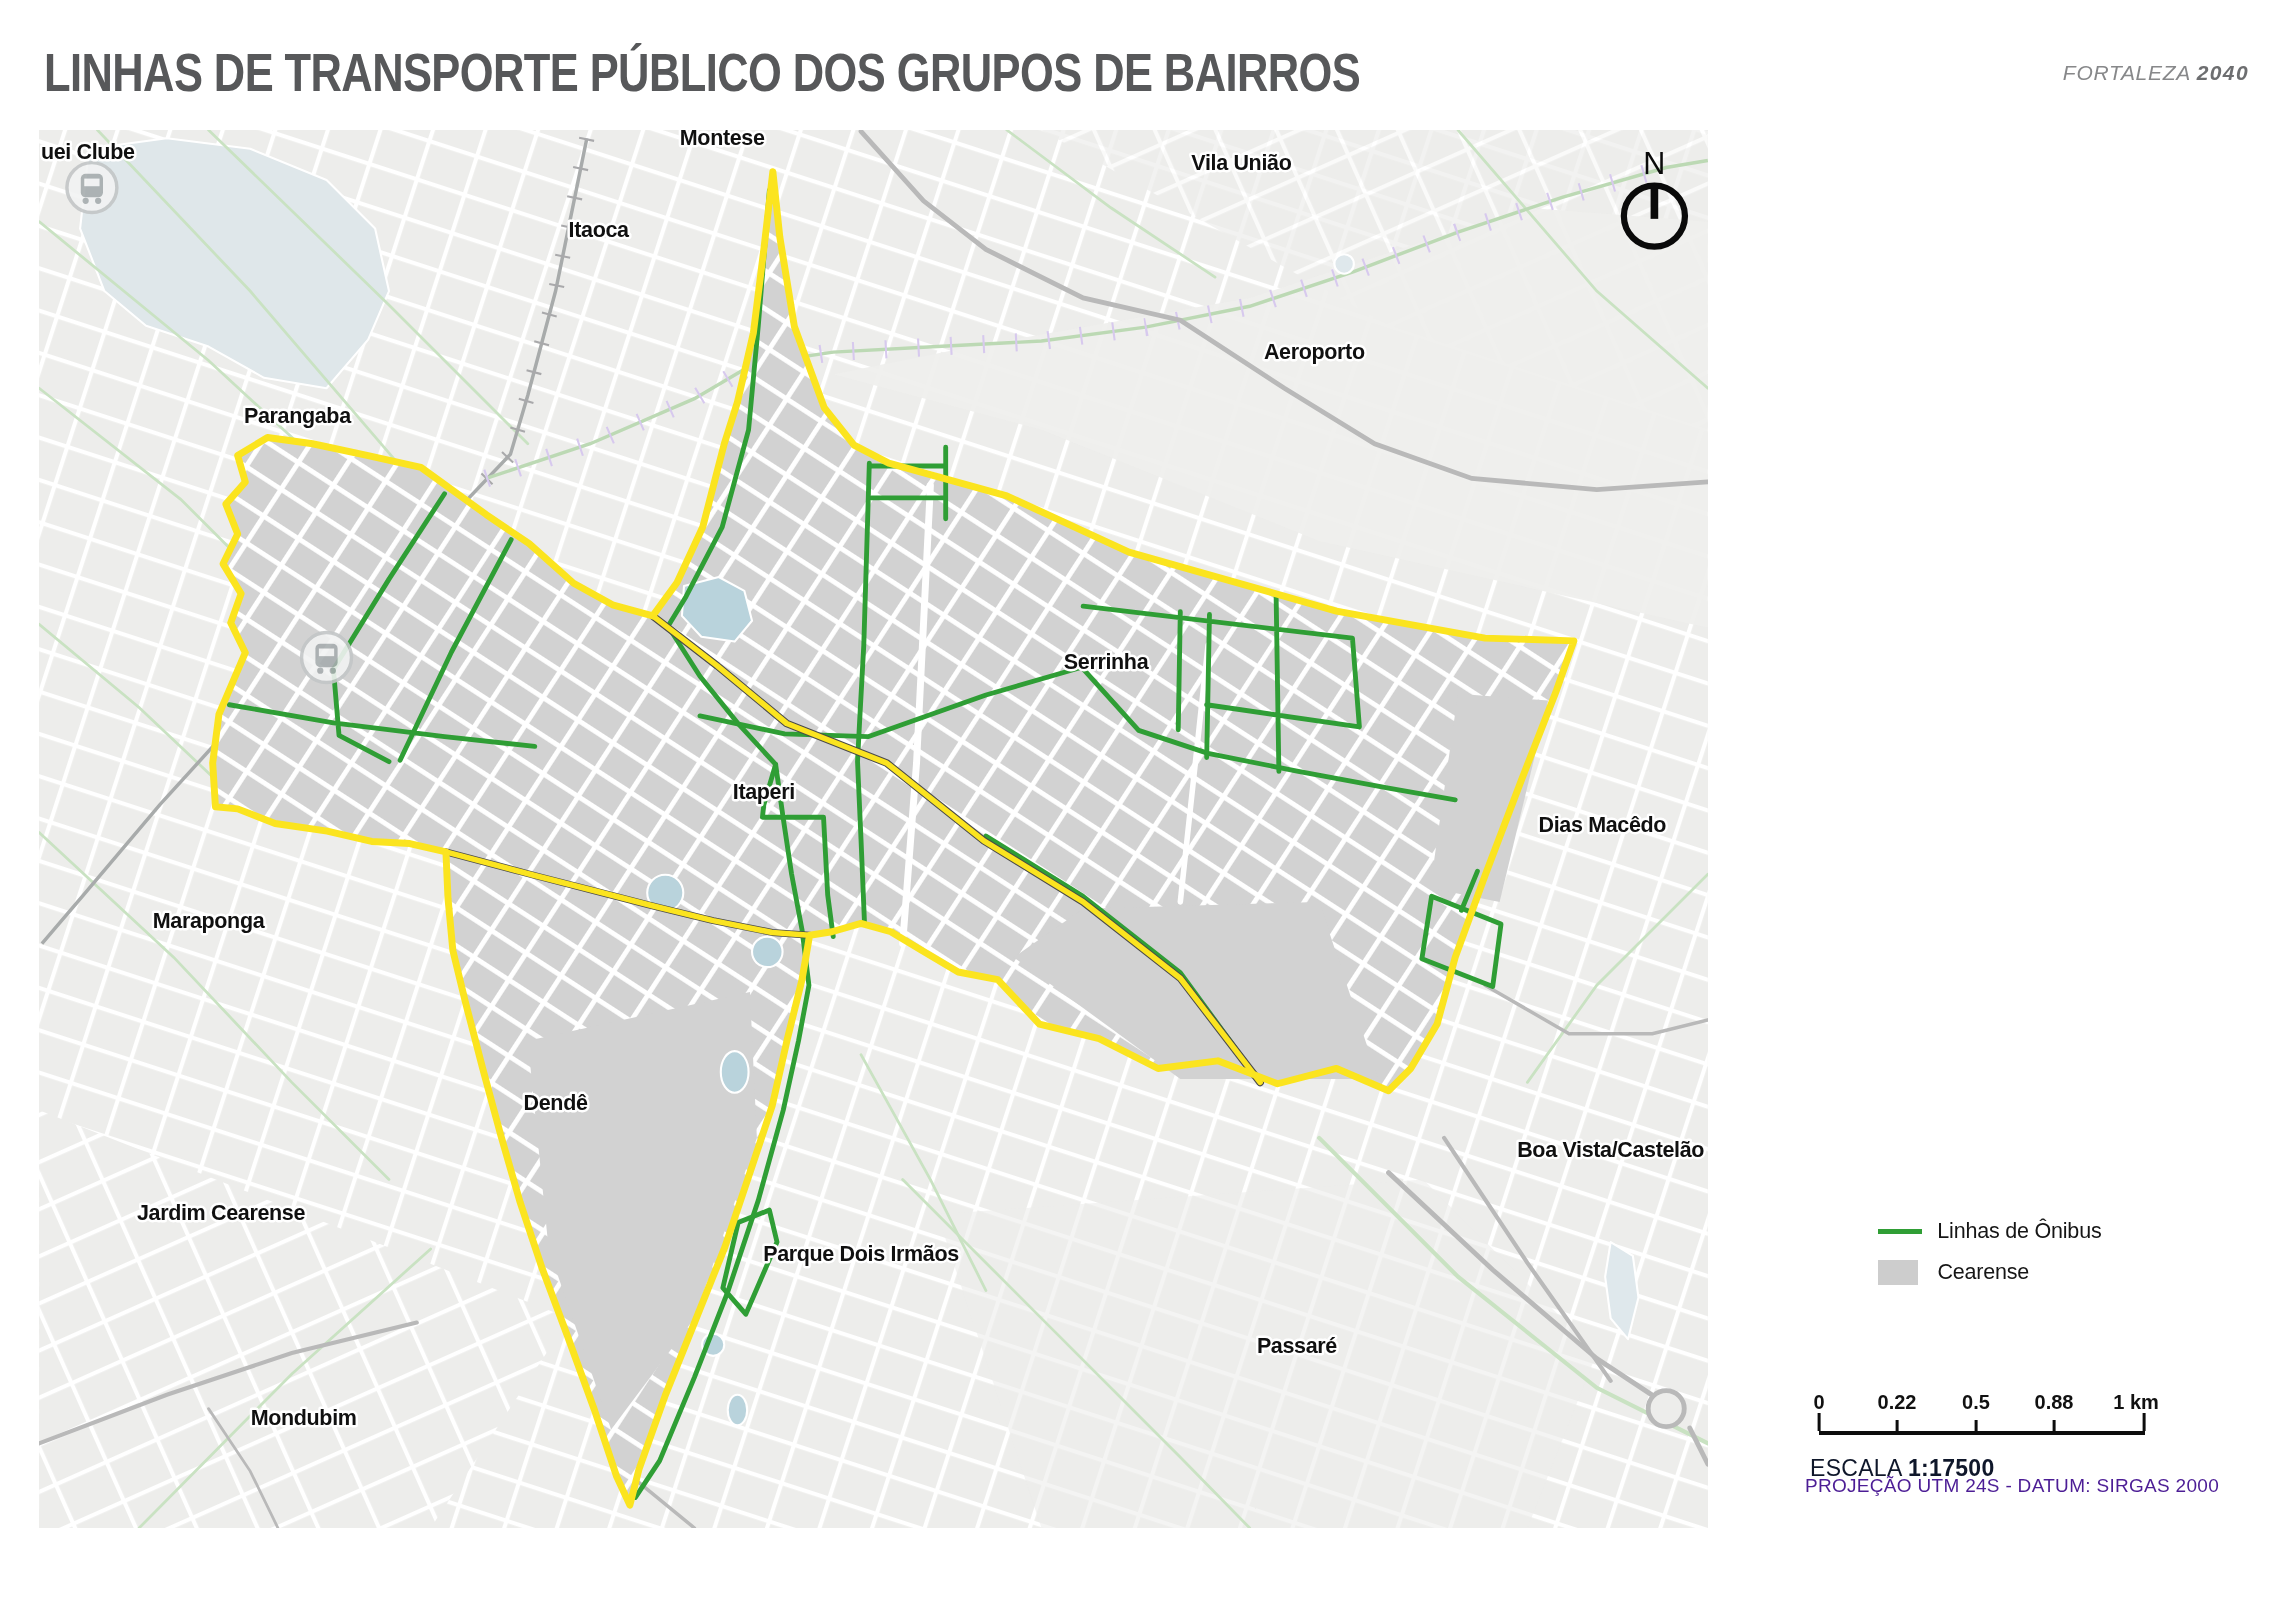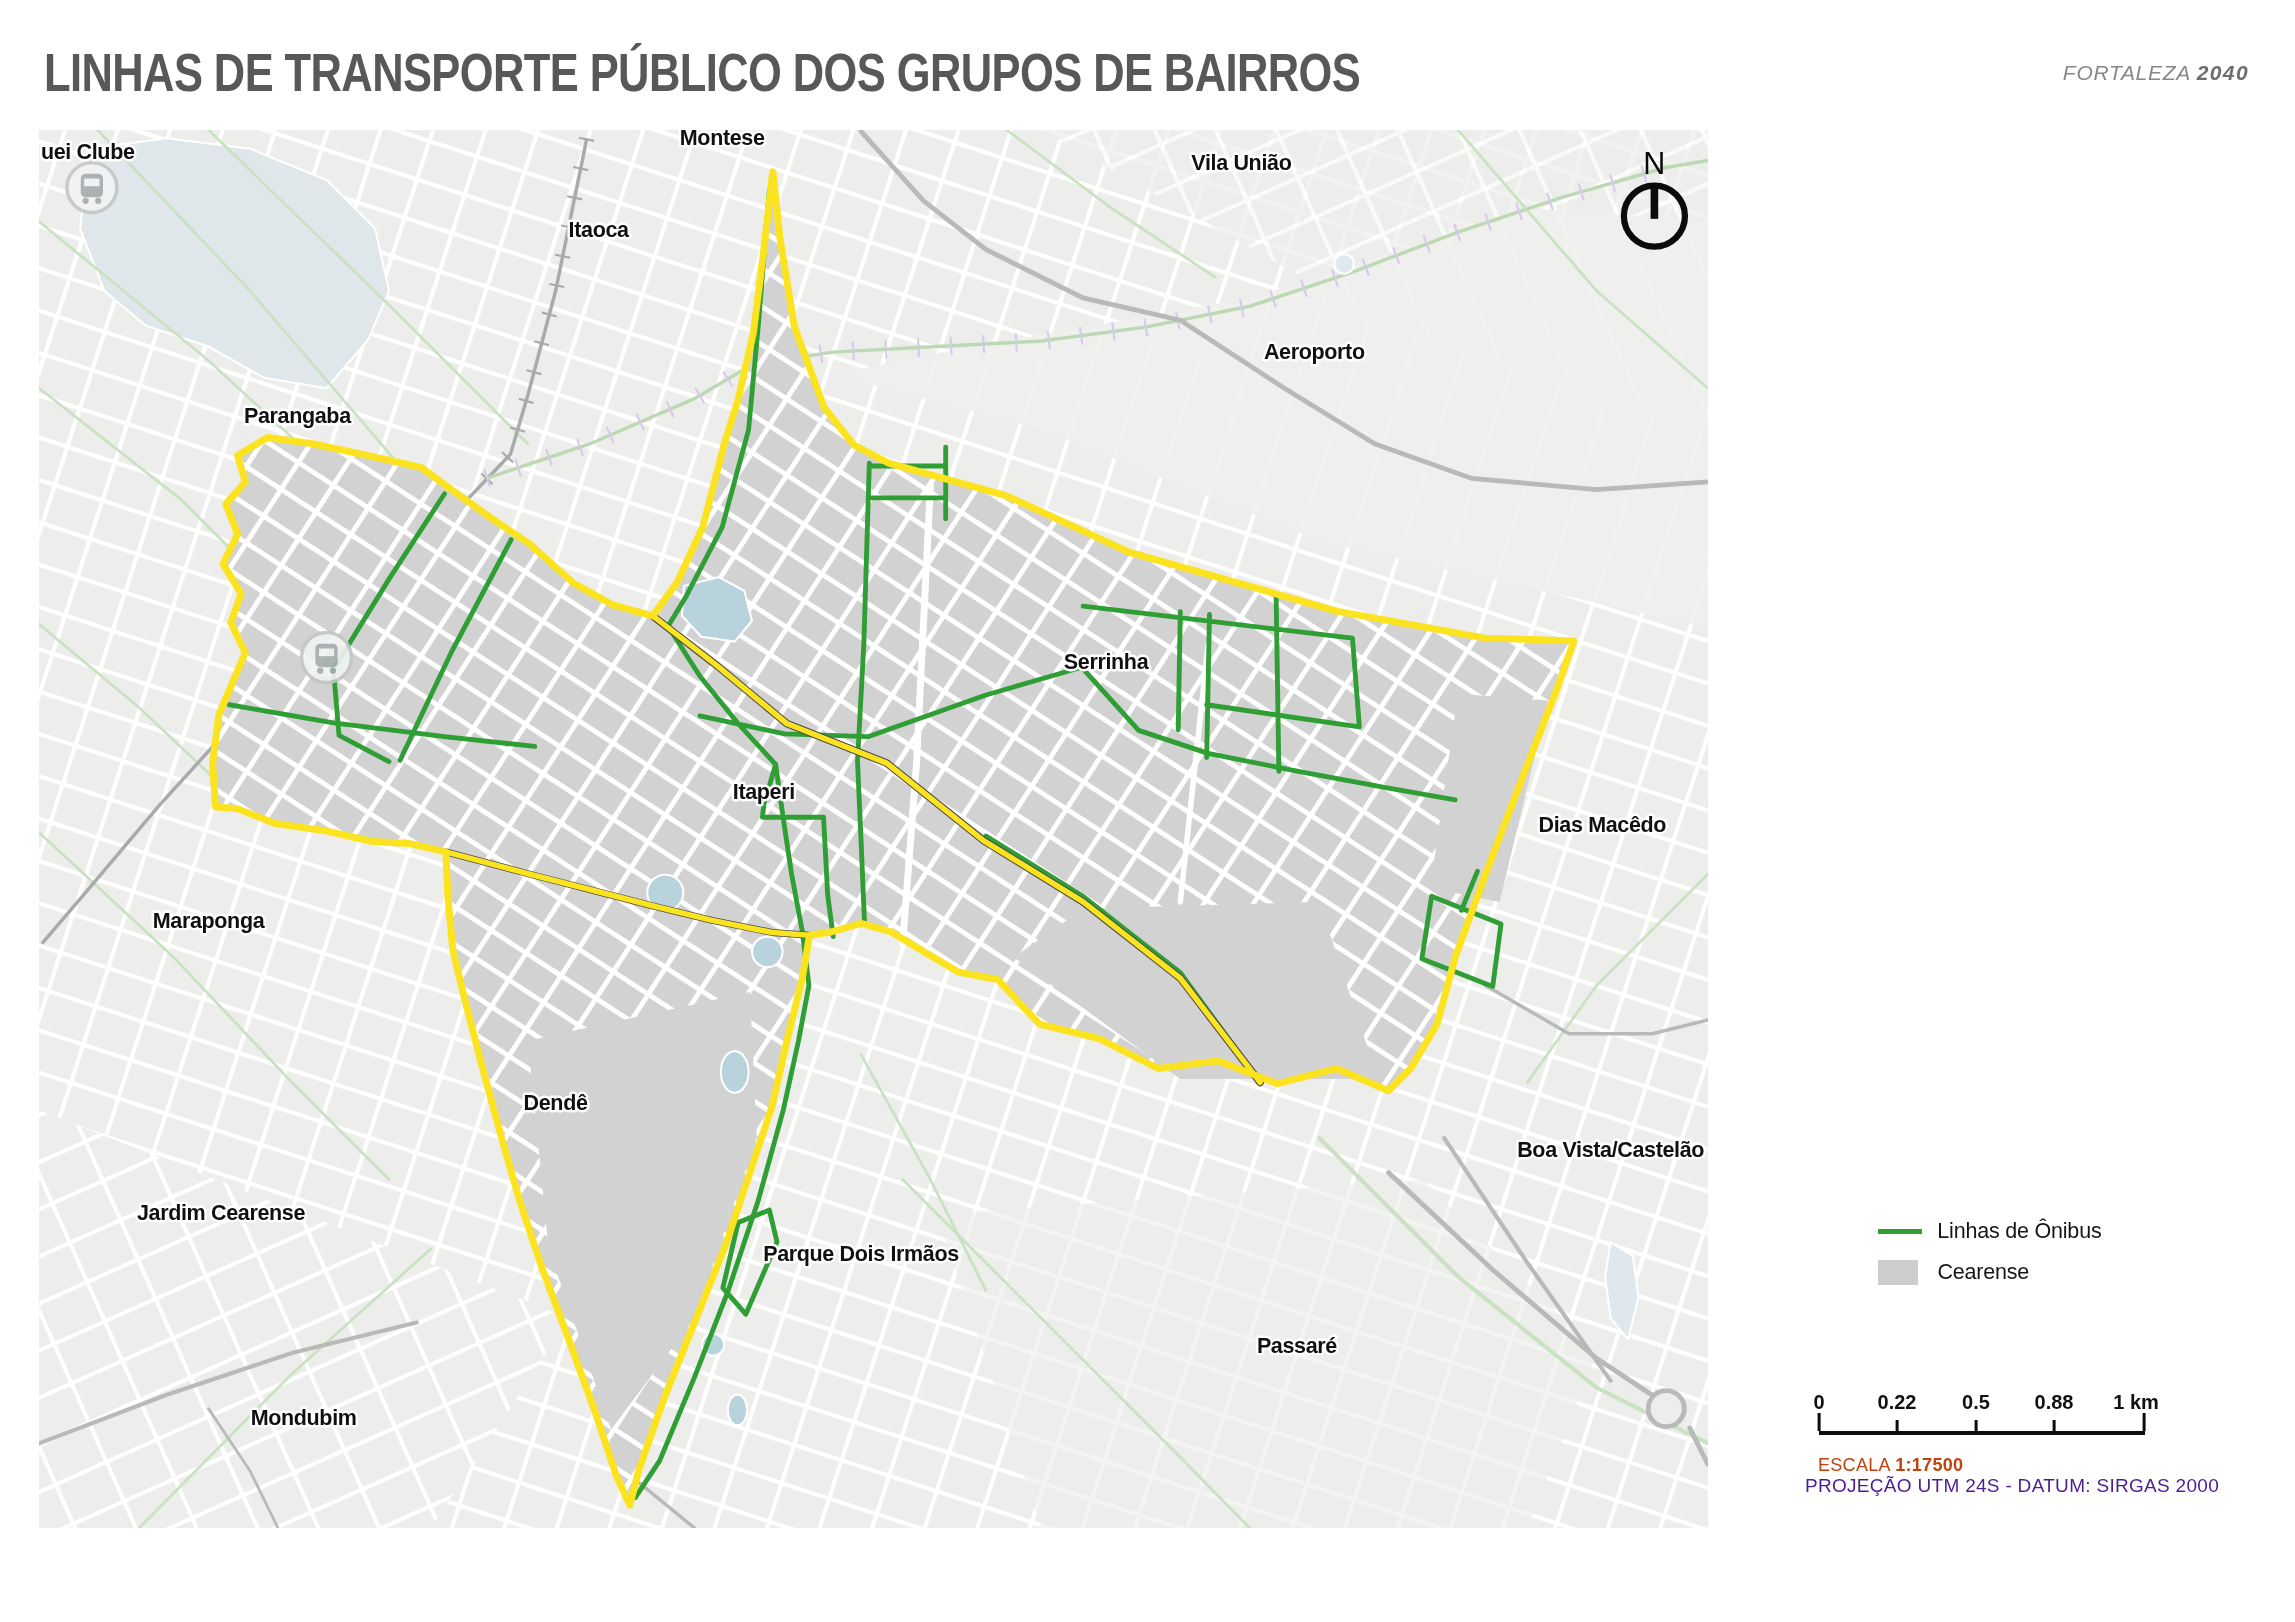--- a/index.html
+++ b/index.html
@@ -40,21 +40,21 @@
   .legend-row{display:flex;align-items:center;margin-bottom:11px;height:30.5px;}
   .legend-line{width:44px;height:4.9px;background:#2f9e35;margin-right:15.3px;flex:none;}
   .legend-rect{width:40px;height:25px;background:#cdcdcd;margin-right:19.4px;margin-left:0px;flex:none;}
   .legend-label{font-size:21.5px;font-weight:500;color:#161616;white-space:nowrap;letter-spacing:-0.2px;}
 
   
   .scalebar{position:absolute;left:1805px;top:1391px;width:389px;height:153px;}
   .sb-num{position:absolute;top:0;font-size:20px;font-weight:bold;color:#111;transform:translateX(-50%);white-space:nowrap;}
   .sb-bar{position:absolute;left:14px;width:326px;height:3.5px;top:40px;background:#0d0d0d;}
   .sb-tick{position:absolute;width:2.8px;background:#0d0d0d;transform:translateX(-50%);}
-  .sb-escala{position:absolute;left:13px;top:64px;font-size:18px;color:#c2410c;letter-spacing:0.3px;}
+  .sb-escala{position:absolute;left:5px;top:64px;font-size:23px;color:#0f172a;letter-spacing:0.3px;}
   .sb-escala b{font-weight:bold;}
   .sb-proj{position:absolute;left:0px;top:84px;font-size:19px;color:#4c1d95;letter-spacing:0.3px;white-space:nowrap;}
 </style>
 </head>
 <body>
 
 <div class="title">LINHAS DE TRANSPORTE PÚBLICO DOS GRUPOS DE BAIRROS</div>
 <div class="brand">
   <span>FORTALEZA</span>
   <b>2040</b>

